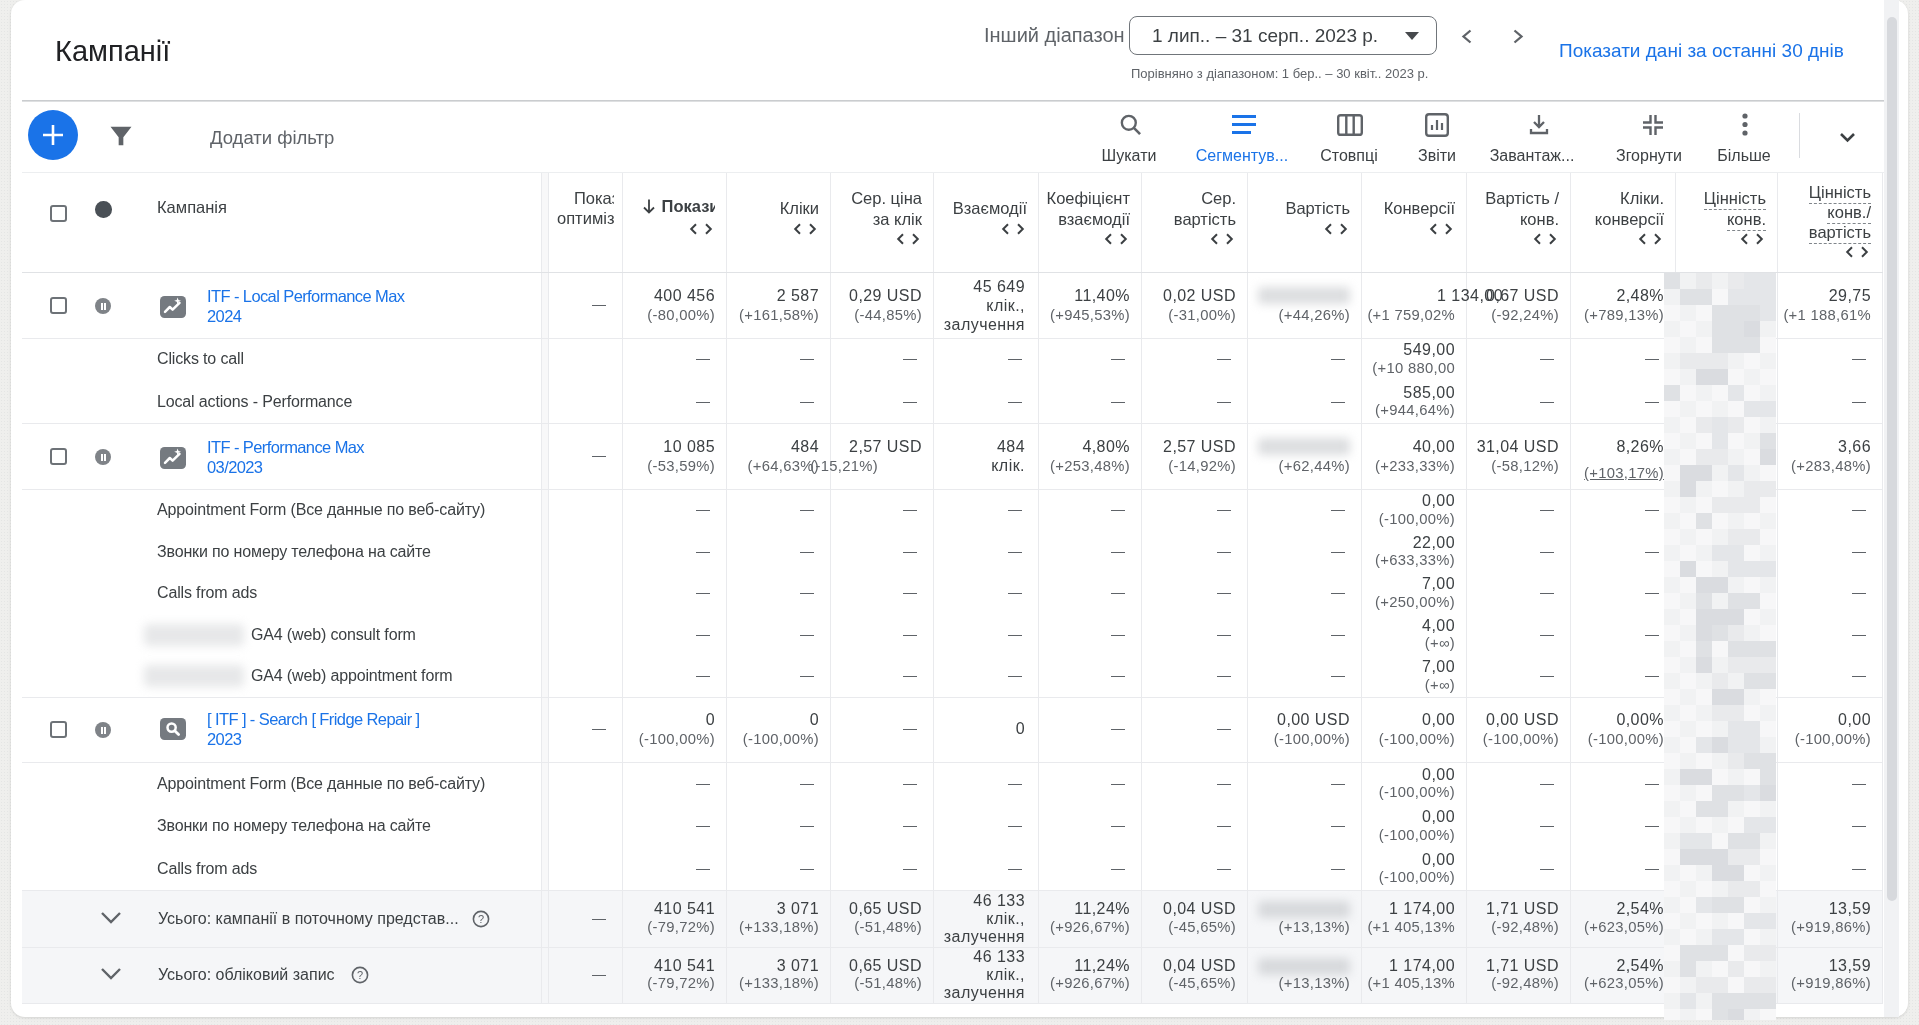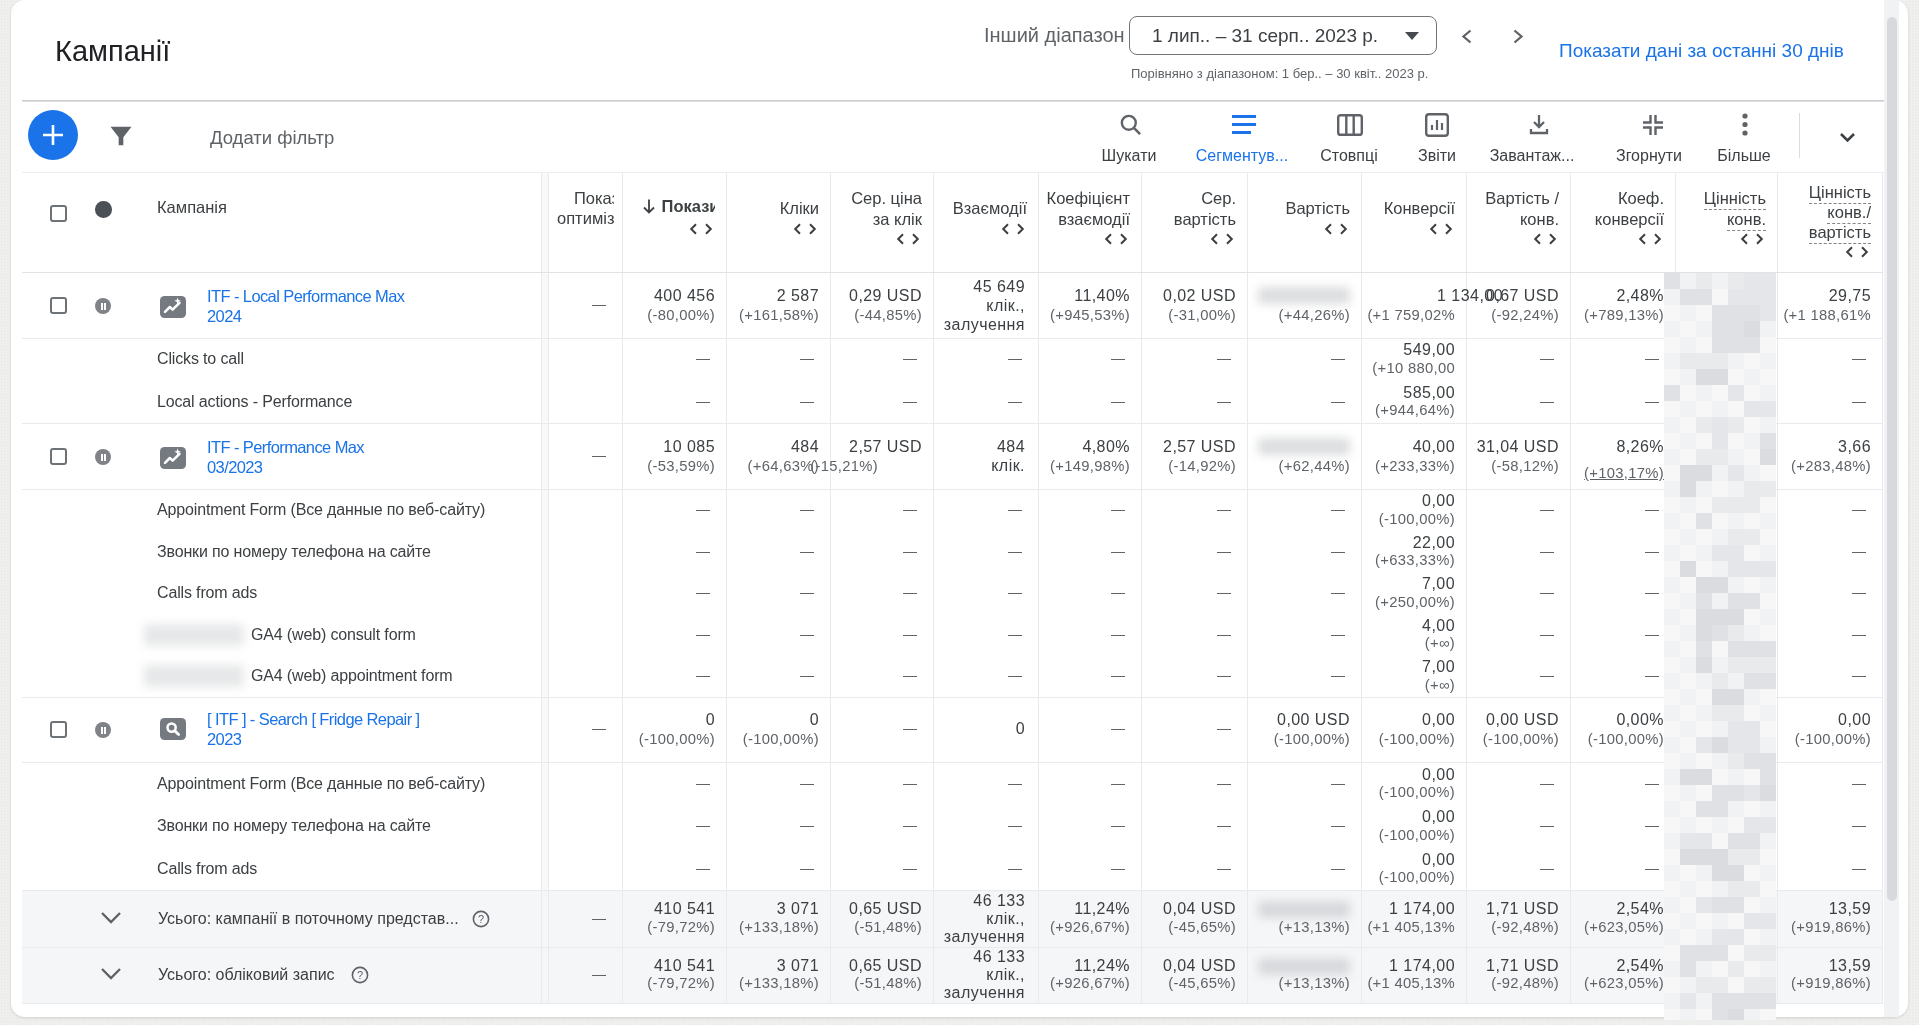--- a/index.html
+++ b/index.html
@@ -175,21 +175,21 @@
 <svg class="abs" style="left:1429px;top:223px" width="24" height="12" viewBox="0 0 24 12">
     <path d="M7 1.2 L2.2 6 L7 10.8" fill="none" stroke="#3c4043" stroke-width="2"></path>
     <path d="M17 1.2 L21.8 6 L17 10.8" fill="none" stroke="#3c4043" stroke-width="2"></path>
   </svg>
 <div class="abs rt" style="left:1399px;top:188.5px;width:160px;font-size:16.5px;color:#3c4043;white-space:nowrap;"><span style="display:inline-block">Вартість /</span></div>
 <div class="abs rt" style="left:1399px;top:209.5px;width:160px;font-size:16.5px;color:#3c4043;white-space:nowrap;"><span style="display:inline-block">конв.</span></div>
 <svg class="abs" style="left:1533px;top:233px" width="24" height="12" viewBox="0 0 24 12">
     <path d="M7 1.2 L2.2 6 L7 10.8" fill="none" stroke="#3c4043" stroke-width="2"></path>
     <path d="M17 1.2 L21.8 6 L17 10.8" fill="none" stroke="#3c4043" stroke-width="2"></path>
   </svg>
-<div class="abs rt" style="left:1504px;top:188.5px;width:160px;font-size:16.5px;color:#3c4043;white-space:nowrap;"><span style="display:inline-block">Коеф.</span></div>
+<div class="abs rt" style="left:1504px;top:188.5px;width:160px;font-size:16.5px;color:#3c4043;white-space:nowrap;"><span style="display:inline-block">Кліки.</span></div>
 <div class="abs rt" style="left:1504px;top:209.5px;width:160px;font-size:16.5px;color:#3c4043;white-space:nowrap;"><span style="display:inline-block">конверсії</span></div>
 <svg class="abs" style="left:1638px;top:233px" width="24" height="12" viewBox="0 0 24 12">
     <path d="M7 1.2 L2.2 6 L7 10.8" fill="none" stroke="#3c4043" stroke-width="2"></path>
     <path d="M17 1.2 L21.8 6 L17 10.8" fill="none" stroke="#3c4043" stroke-width="2"></path>
   </svg>
 <div class="abs rt" style="left:1606px;top:188.5px;width:160px;font-size:16.5px;color:#3c4043;white-space:nowrap;"><span style="display:inline-block;border-bottom:1.5px dashed #80868b;padding-bottom:1px">Цінність</span></div>
 <div class="abs rt" style="left:1606px;top:209.5px;width:160px;font-size:16.5px;color:#3c4043;white-space:nowrap;"><span style="display:inline-block;border-bottom:1.5px dashed #80868b;padding-bottom:1px">конв.</span></div>
 <svg class="abs" style="left:1740px;top:233px" width="24" height="12" viewBox="0 0 24 12">
     <path d="M7 1.2 L2.2 6 L7 10.8" fill="none" stroke="#3c4043" stroke-width="2"></path>
     <path d="M17 1.2 L21.8 6 L17 10.8" fill="none" stroke="#3c4043" stroke-width="2"></path>
@@ -276,21 +276,21 @@
 <div class="abs rt dash" style="left:548px;top:447px;width:58px;">—</div>
 <div class="abs rt num" style="left:624px;top:438px;width:91px;">10 085</div>
 <div class="abs rt pct" style="left:624px;top:457.5px;width:91px;">(-53,59%)</div>
 <div class="abs rt num" style="left:728px;top:438px;width:91px;">484</div>
 <div class="abs rt pct" style="left:728px;top:457.5px;width:91px;">(+64,63%)</div>
 <div class="abs rt num" style="left:832px;top:438px;width:90px;">2,57 USD</div>
 <div class="abs rt pct" style="left:788px;top:457.5px;width:90px;text-align:right;">(-15,21%)</div>
 <div class="abs rt num" style="left:933px;top:438px;width:92px;">484</div>
 <div class="abs rt num" style="left:933px;top:457px;width:92px;">клік.</div>
 <div class="abs rt num" style="left:1040px;top:438px;width:90px;">4,80%</div>
-<div class="abs rt pct" style="left:1040px;top:457.5px;width:90px;">(+149,98%)</div>
+<div class="abs rt pct" style="left:1040px;top:457.5px;width:90px;">(+253,48%)</div>
 <div class="abs rt num" style="left:1143px;top:438px;width:93px;">2,57 USD</div>
 <div class="abs rt pct" style="left:1143px;top:457.5px;width:93px;">(-14,92%)</div>
 <div class="abs" style="left:1258px;top:438px;width:92px;height:17px;background:#b9bcc0;border-radius:3px;filter:blur(5px);opacity:.5;"></div>
 <div class="abs rt pct" style="left:1249px;top:457.5px;width:101px;">(+62,44%)</div>
 <div class="abs rt num" style="left:1363px;top:438px;width:92px;">40,00</div>
 <div class="abs rt pct" style="left:1363px;top:457.5px;width:92px;">(+233,33%)</div>
 <div class="abs rt num" style="left:1468px;top:438px;width:91px;">31,04 USD</div>
 <div class="abs rt pct" style="left:1468px;top:457.5px;width:91px;">(-58,12%)</div>
 <div class="abs rt num" style="left:1572px;top:438px;width:92px;">8,26%</div>
 <div class="abs rt pct" style="left:1572px;top:465px;width:92px;text-decoration:underline;">(+103,17%)</div>

